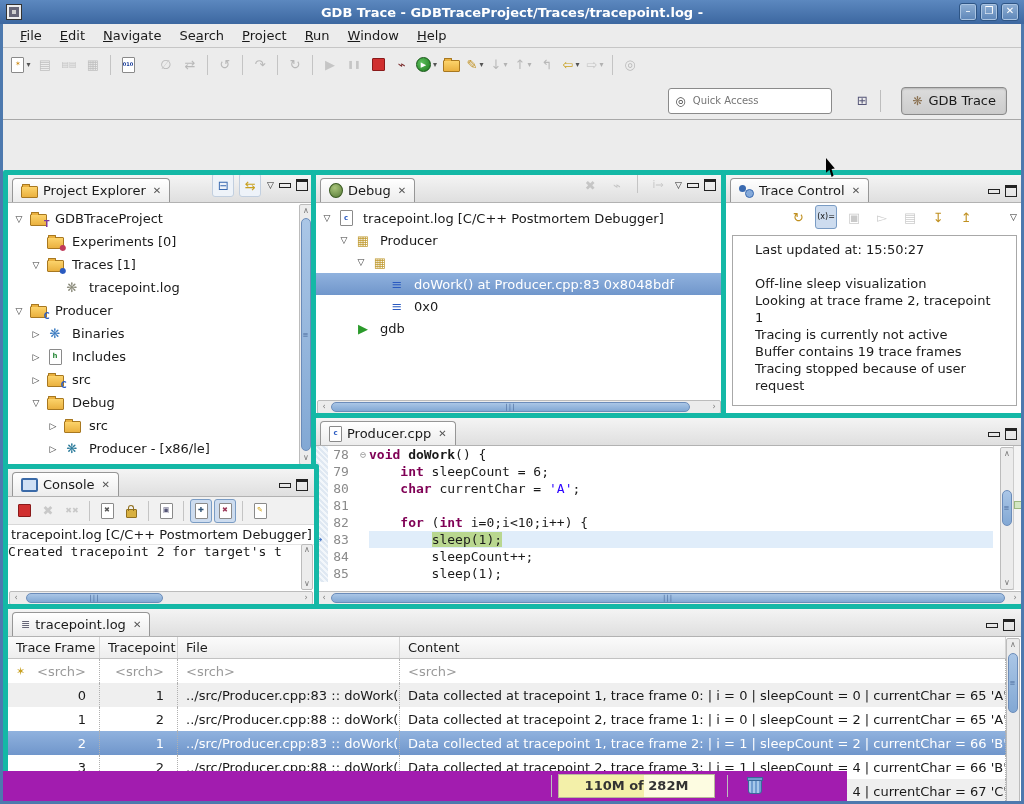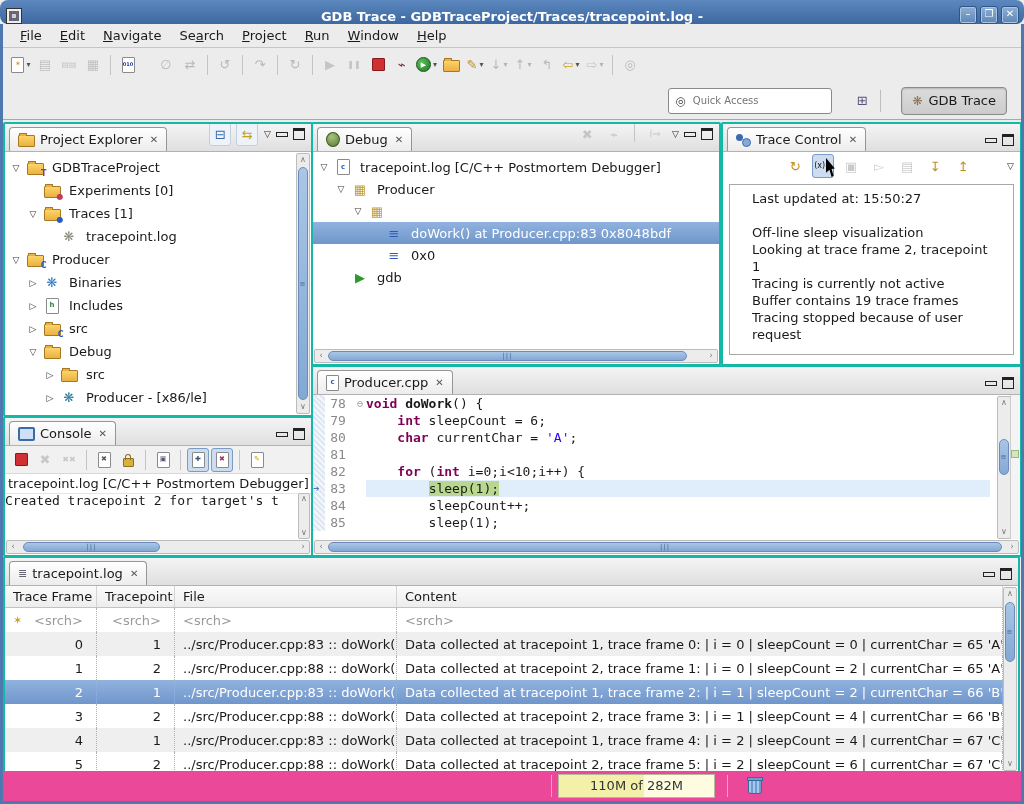--- a/index.html
+++ b/index.html
@@ -4,21 +4,21 @@
 <style>
   html,body{margin:0;padding:0;}
   body{width:1024px;height:804px;overflow:hidden;background:#ececec;
        font-family:"DejaVu Sans","Liberation Sans",sans-serif;font-size:13px;color:#1a1a1a;
        -webkit-font-smoothing:antialiased;}
   .win{position:relative;width:1024px;height:804px;background:#ececec;overflow:hidden;}
   
   .frame-side{position:absolute;background:#4d79ae;z-index:50;}
   
   .titlebar{position:absolute;left:0;top:0;width:1024px;height:24px;
-    background:linear-gradient(#5c88bf,#3c67a0);display:flex;align-items:flex-end;z-index:60;border-radius:8px;}
+    background:linear-gradient(#5c88bf,#3c67a0);display:flex;align-items:center;z-index:60;}
   .titlebar .wicon{width:14px;height:14px;margin-left:6px;background:#cfcfcf;border:1px solid #333;
     box-shadow:inset 0 0 0 2px #eee, inset 0 0 0 5px #667;}
   .titlebar .ttext{position:absolute;left:0;right:0;text-align:center;color:#fff;font-weight:bold;font-size:13px;}
   .winbtns{margin-left:auto;display:flex;gap:3px;margin-right:5px;z-index:2;}
   .wb{width:16px;height:16px;border-radius:3px;border:1px solid #2e5585;
       background:linear-gradient(#8fafd4,#5d86b8);color:#fff;font-size:10px;line-height:14px;text-align:center;
       box-shadow:inset 0 0 0 1px #aac4e2;}
   
   .menubar{position:absolute;left:3px;top:24px;width:1018px;height:23px;background:#ececec;
     border-bottom:1px solid #c6c6c6;display:flex;align-items:center;padding-left:8px;z-index:40;}
@@ -60,21 +60,21 @@
   .i-tc::after{content:'';position:absolute;left:6px;top:5px;width:7px;height:7px;border-radius:50%;background:#85aada;border:1px solid #3a6ab0;}
   
   .qa-box{display:flex;align-items:center;gap:5px;width:150px;height:24px;background:#fff;border:1px solid #8a8a8a;
     border-radius:3px;padding:0 6px;margin-right:18px;}
   .qa-box input{border:none;outline:none;width:110px;font-size:10px;color:#7f1d1d;font-family:inherit;background:transparent;}
   .persp-btn{display:flex;align-items:center;gap:6px;height:26px;padding:0 10px;margin-left:14px;
     background:linear-gradient(#dcdcdc,#cccccc);border:1px solid #8a8a8a;border-radius:4px;
     box-shadow:inset 0 1px 2px rgba(0,0,0,.18);}
   .vsep{width:1px;height:22px;background:#bdbdbd;margin:0 6px;}
   
-  .panel{position:absolute;background:#fff;border:2px solid #14b8a6;border-radius:2px;overflow:hidden;z-index:30;}
+  .panel{position:absolute;background:#fff;border:5px solid #14b8a6;border-radius:2px;overflow:hidden;z-index:30;margin-top:48px;}
   .phead{height:27px;background:linear-gradient(#f4f4f4,#dfdfdf);border-bottom:1px solid #b2b2b2;
     display:flex;align-items:flex-end;}
   .tab{height:23px;display:inline-flex;align-items:center;gap:5px;padding:0 8px;margin-left:4px;
     background:linear-gradient(#ffffff,#ececec);border:1px solid #969696;border-bottom:none;border-radius:4px 4px 0 0;
     font-size:13px;white-space:nowrap;}
   .tab .close{font-size:10px;color:#555;margin-left:2px;}
   .ptools{margin-left:auto;display:flex;align-items:center;gap:5px;padding:0 6px 5px 0;}
   .viewmenu{font-size:9px;color:#222;}
   .wmin{width:10px;height:3px;border:1px solid #222;display:inline-block;}
   .wmax{width:10px;height:8px;border:1px solid #222;border-top:3px solid #222;display:inline-block;}
@@ -123,21 +123,21 @@
     background:linear-gradient(#fbfbfb,#ededed);border-bottom:1px solid #c2c2c2;align-items:center;}
   .tbl-header .hc{padding-left:8px;border-right:1px solid #d4d4d4;height:100%;display:flex;align-items:center;}
   .tbl-row{display:grid;grid-template-columns:92px 78px 222px auto;height:24px;align-items:center;white-space:nowrap;}
   .tbl-row .c{overflow:hidden;height:100%;display:flex;align-items:center;border-right:1px dotted #b0b0b0;}
   .tbl-row .num{justify-content:flex-end;padding-right:13px;}
   .tbl-row .txt{padding-left:8px;}
   .tbl-row.stripe{background:#efefef;}
   .tbl-row.selected{background:linear-gradient(#90b2de,#7096cb);color:#fff;}
   .tbl-row.filter{color:#9a9a9a;background:#fff;}
   
-  .statusbar{position:absolute;left:3px;top:771px;width:1018px;height:30px;background:#ec4899;display:flex;align-items:center;z-index:40;}
+  .statusbar{position:absolute;left:3px;top:771px;width:844px;height:30px;background:#a21caf;display:flex;align-items:center;z-index:40;font-weight:bold;}
   .mem-wrap{position:absolute;left:542px;top:3px;display:flex;align-items:center;height:24px;}
   .mem-box{position:relative;width:155px;height:22px;background:#fdfce1;border:1px solid #b8b89a;overflow:hidden;}
   .mem-fill{position:absolute;left:0;top:0;bottom:0;width:55%;background:#f3f0a9;}
   .mem-text{position:absolute;left:0;right:0;text-align:center;line-height:22px;color:#333;}
   .trash{position:relative;width:12px;height:13px;margin-left:14px;border:1px solid #3a6a9a;border-radius:1px 1px 3px 3px;
     background:repeating-linear-gradient(90deg,#a6c8ea 0 2px,#6f9cd0 2px 4px);}
   .trash::before{content:'';position:absolute;left:-2px;top:-3px;width:14px;height:2px;background:#6f9cd0;border:1px solid #3a6a9a;}
   
   .cursor{position:absolute;width:13px;height:19px;background:#000;z-index:99;
     clip-path:polygon(0 0,0 78%,27% 62%,43% 100%,58% 94%,43% 58%,68% 55%);}

